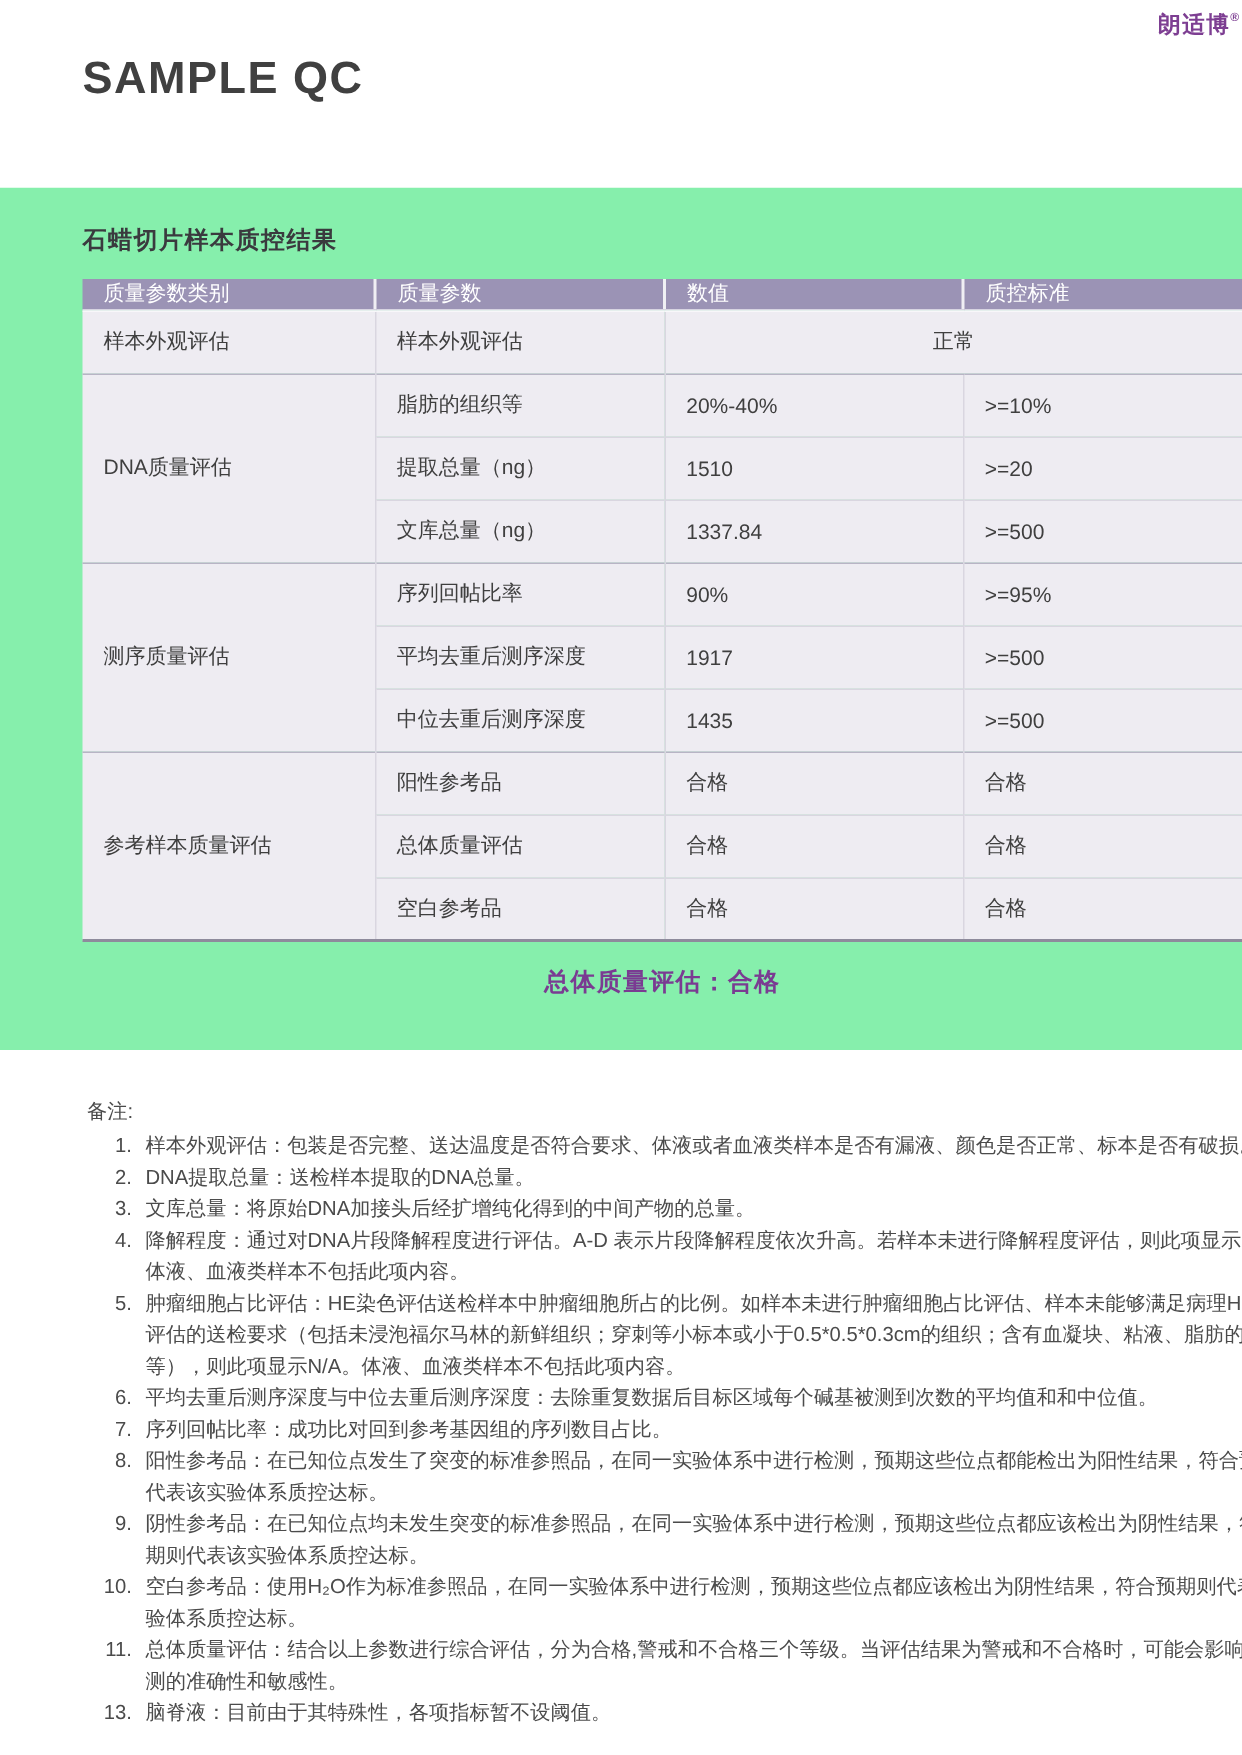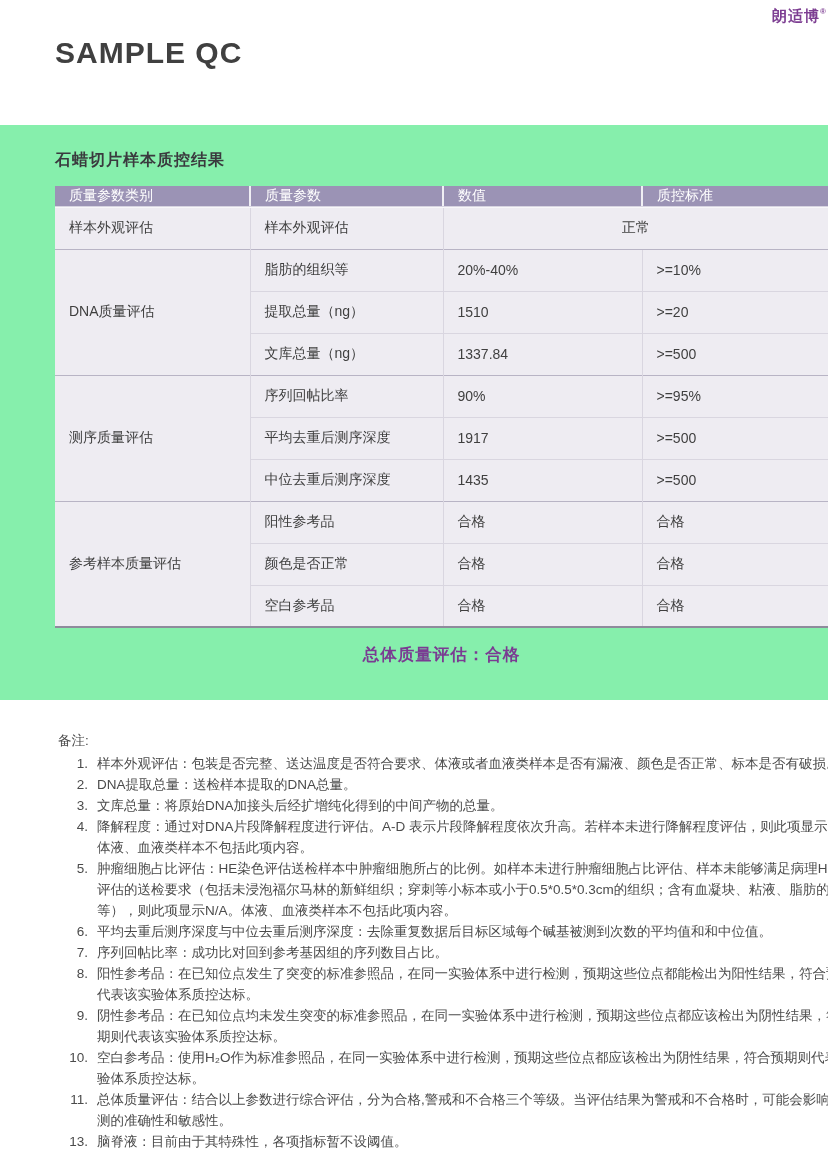--- a/index.html
+++ b/index.html
@@ -124,21 +124,21 @@
           <td>1435</td>
           <td>&gt;=500</td>
         </tr>
         <tr class="group-start">
           <td class="cat" rowspan="3">参考样本质量评估</td>
           <td>阳性参考品</td>
           <td>合格</td>
           <td>合格</td>
         </tr>
         <tr class="sub">
-          <td>颜色是否正常</td>
+          <td>总体质量评估</td>
           <td>合格</td>
           <td>合格</td>
         </tr>
         <tr class="sub">
           <td>空白参考品</td>
           <td>合格</td>
           <td>合格</td>
         </tr>
       </tbody>
   </table>

